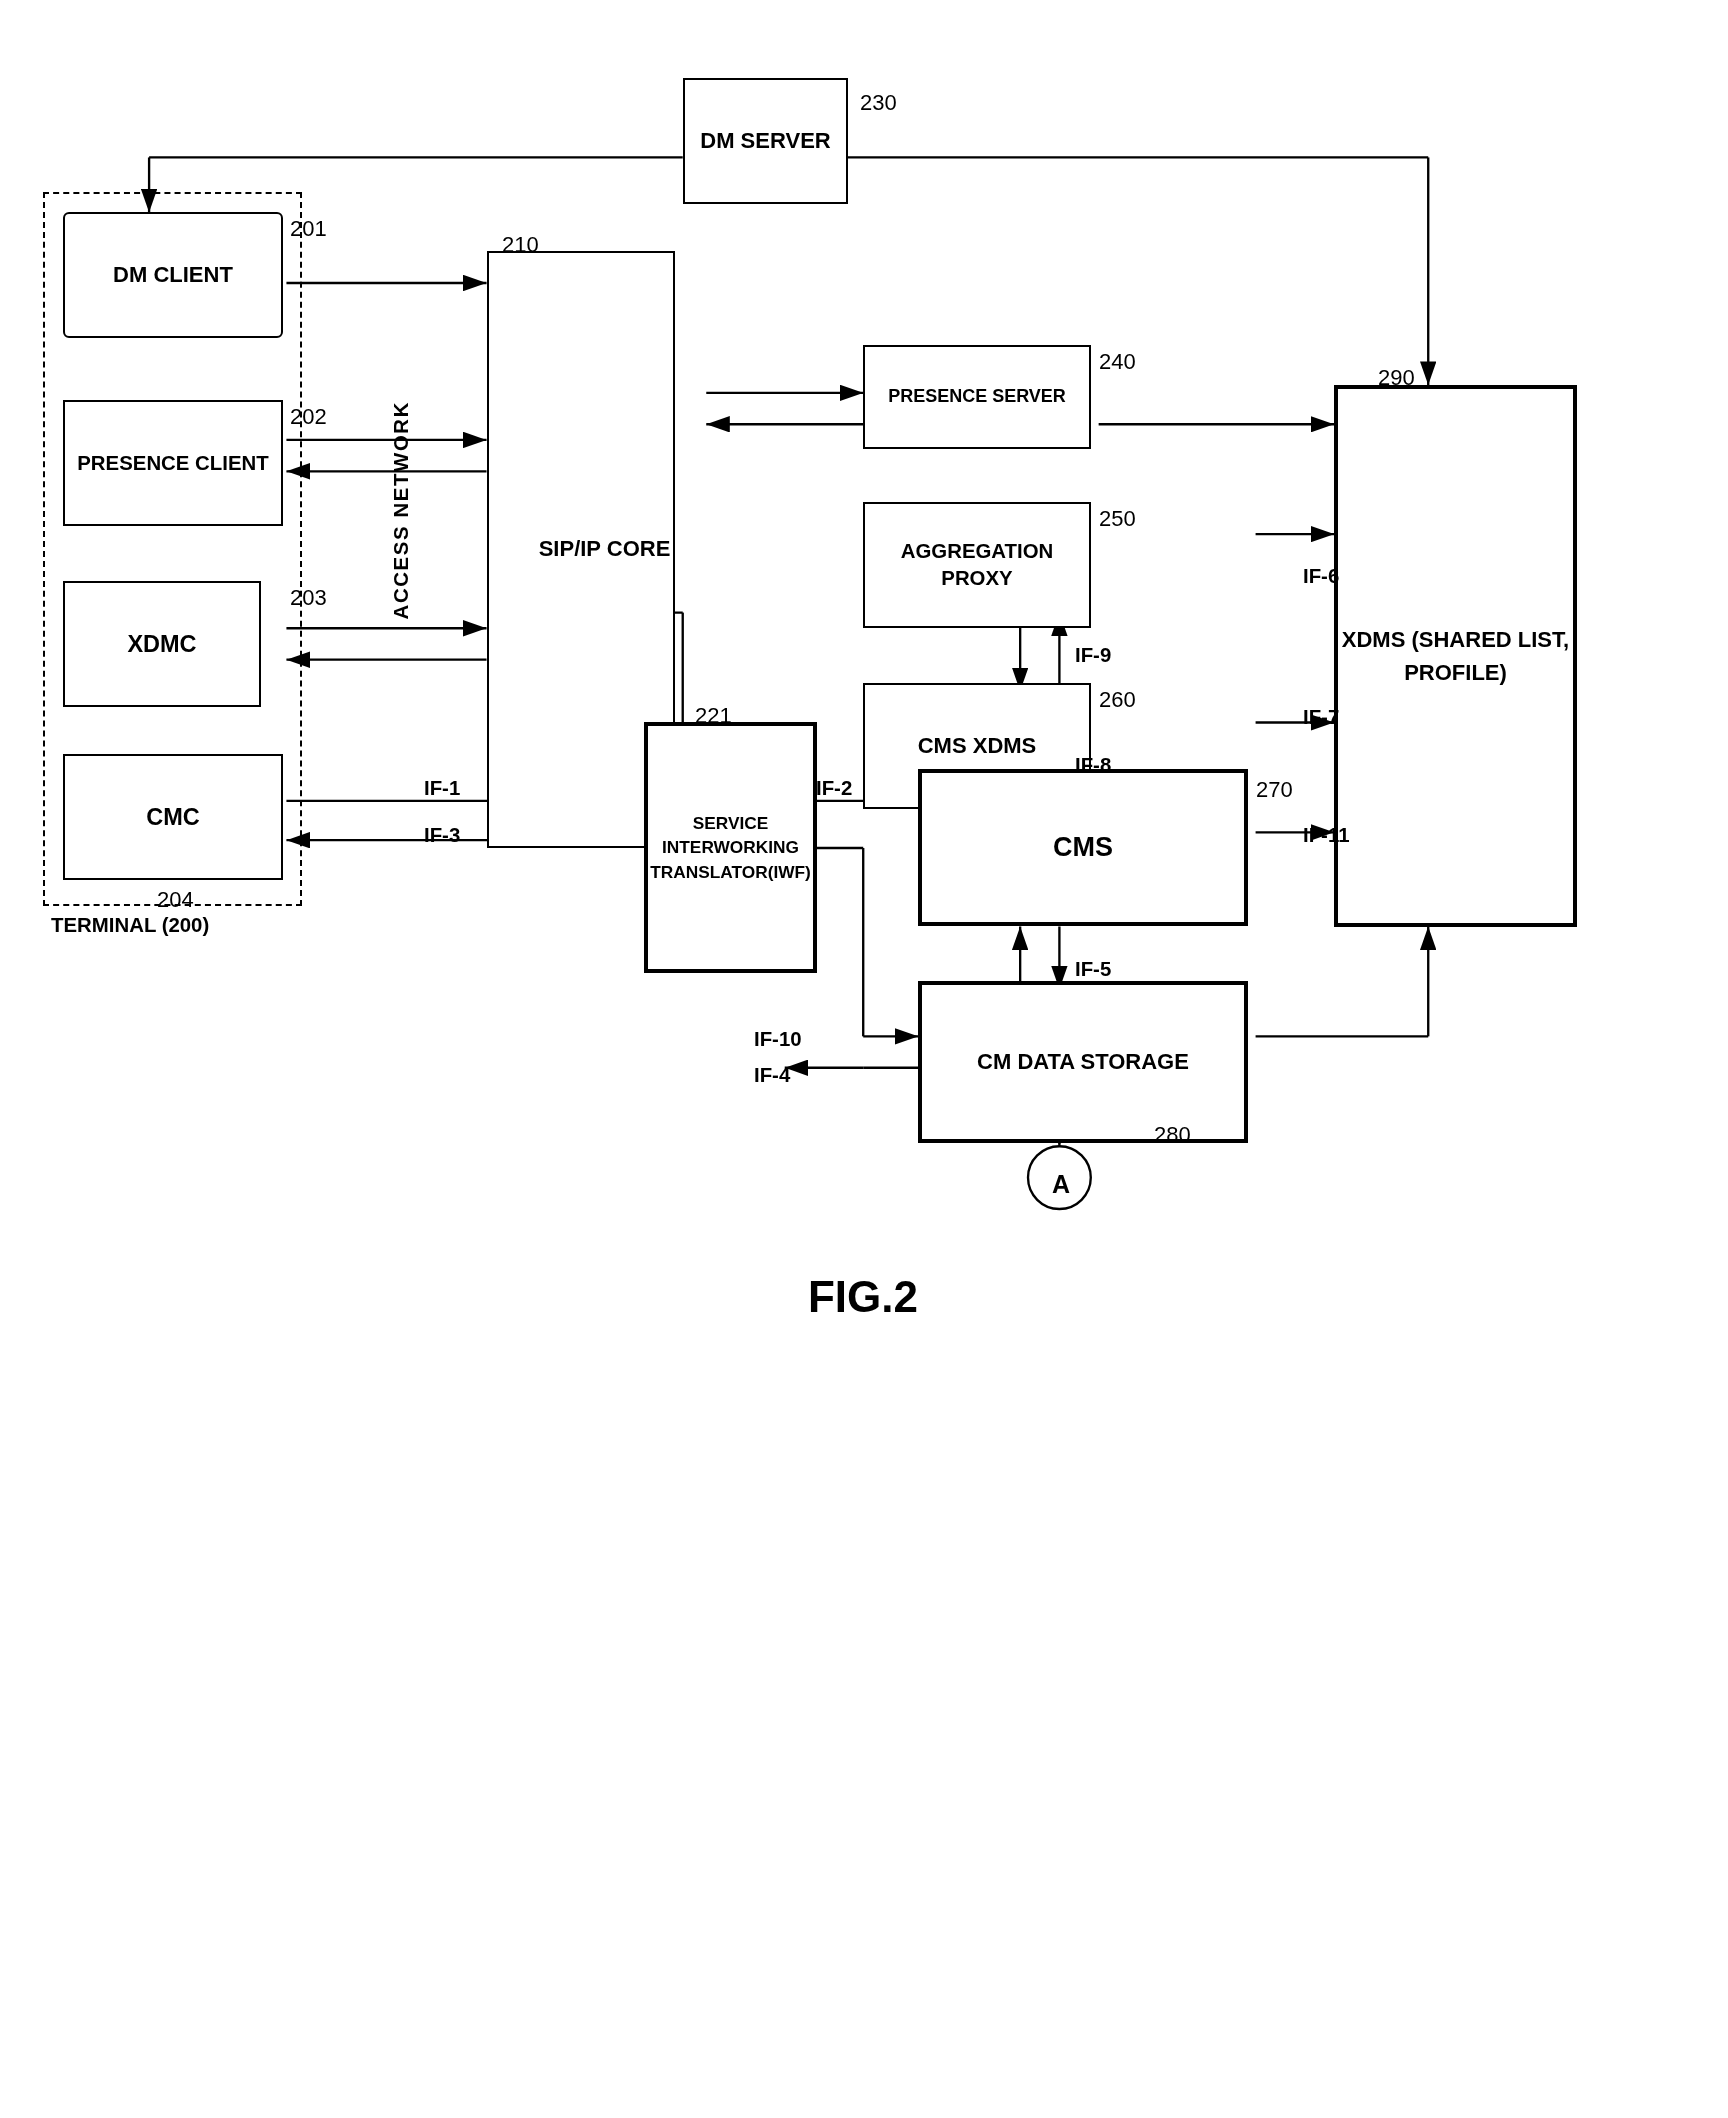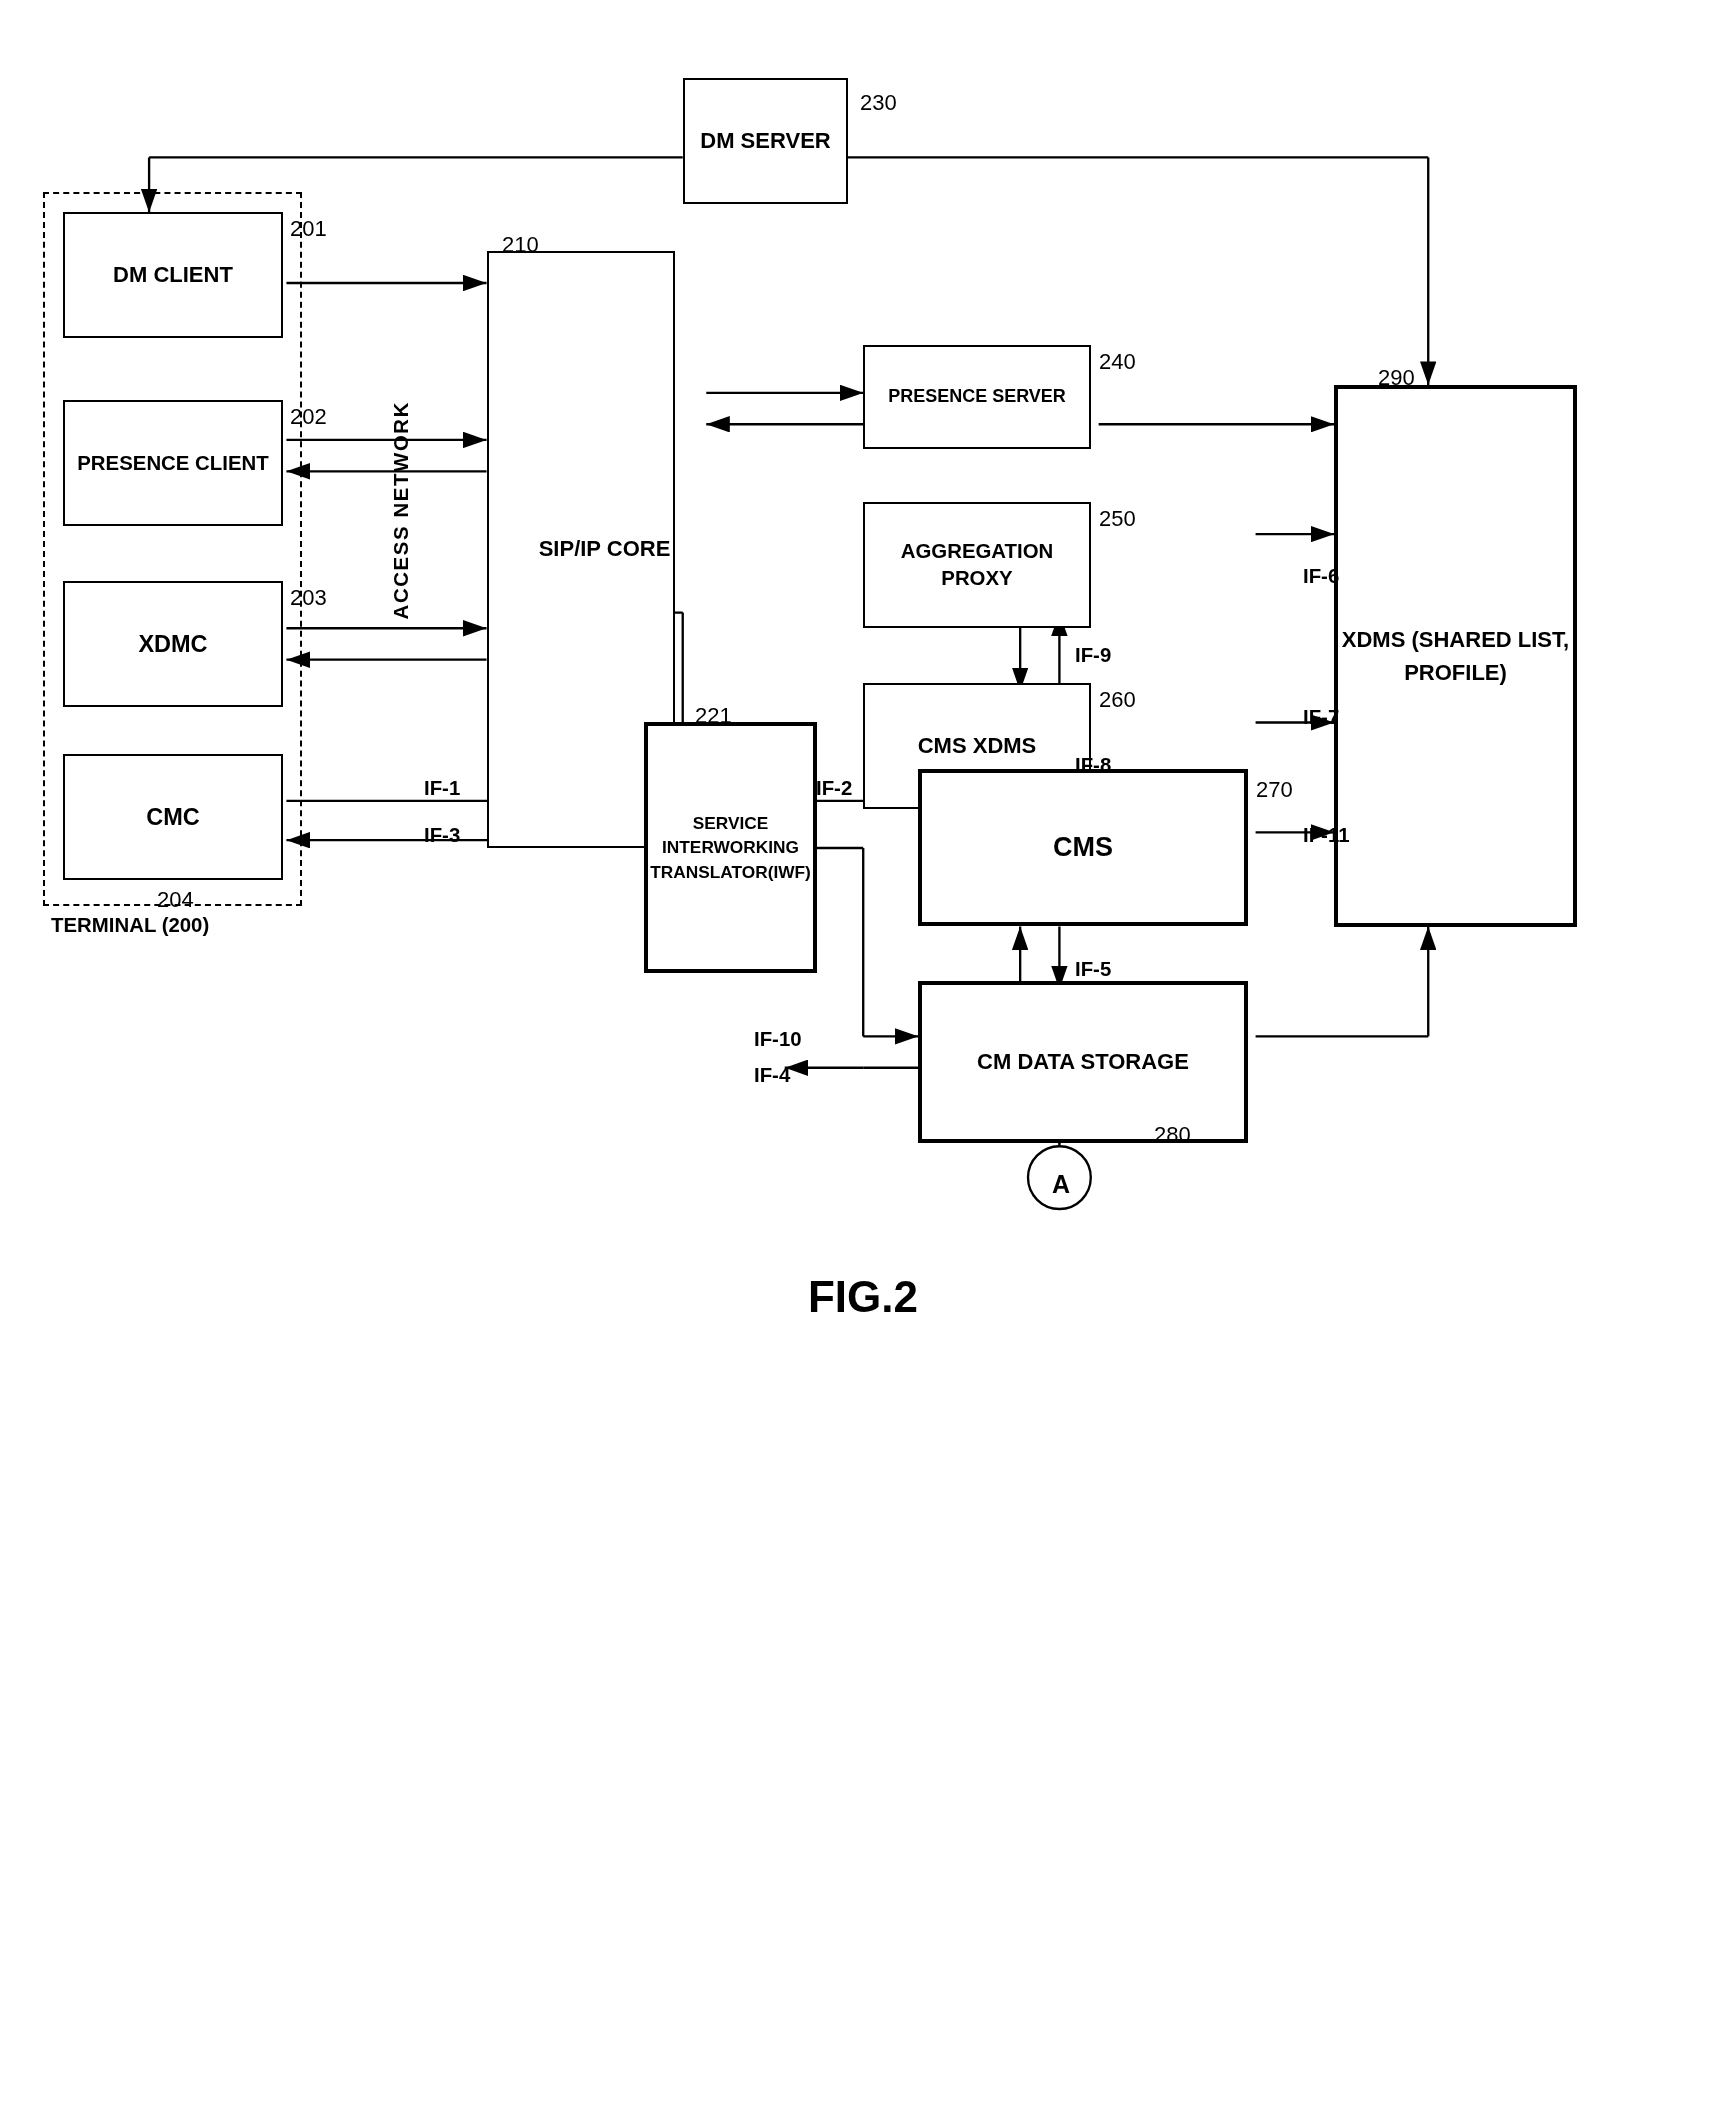--- a/index.html
+++ b/index.html
@@ -157,33 +157,33 @@
 
     <line x1="1350" y1="1430" x2="1350" y2="1460" stroke="#000" stroke-width="3" marker-end="url(#arrowhead)"></line>
   </svg>
 
   <div class="box" style="left:683px; top:78px; width:165px; height:126px; font-size:22px;">
     <span>DM
 SERVER</span>
   </div>
   <span class="ref-num" style="left:860px; top:90px;">230</span>
 
-  <div class="box" style="left:63px; top:212px; width:220px; height:126px; font-size:22px;">
+  <div class="box" style="left:63px; top:212px; width:220px; height:126px; font-size:22px;border-radius:6px;">
     <span>DM
 CLIENT</span>
   </div>
   <span class="ref-num" style="left:290px; top:216px;">201</span>
 
   <div class="box" style="left:63px; top:400px; width:220px; height:126px; font-size:20.4px;">
     <span>PRESENCE
 CLIENT</span>
   </div>
   <span class="ref-num" style="left:290px; top:404px;">202</span>
 
-  <div class="box" style="left:63px; top:581px; width:220px; height:126px; font-size:23.5px;">
+  <div class="box" style="left:63px; top:581px; width:198px; height:126px; font-size:23.5px;">
     <span>XDMC</span>
   </div>
   <span class="ref-num" style="left:290px; top:585px;">203</span>
 
   <div class="box" style="left:63px; top:754px; width:220px; height:126px; font-size:23.5px;">
     <span>CMC</span>
   </div>
   <span class="ref-num" style="left:157px; top:887px;">204</span>
 
   <div class="box-dashed" style="position:absolute; left:43px; top:192px; width:259px; height:714px; background:transparent;">

